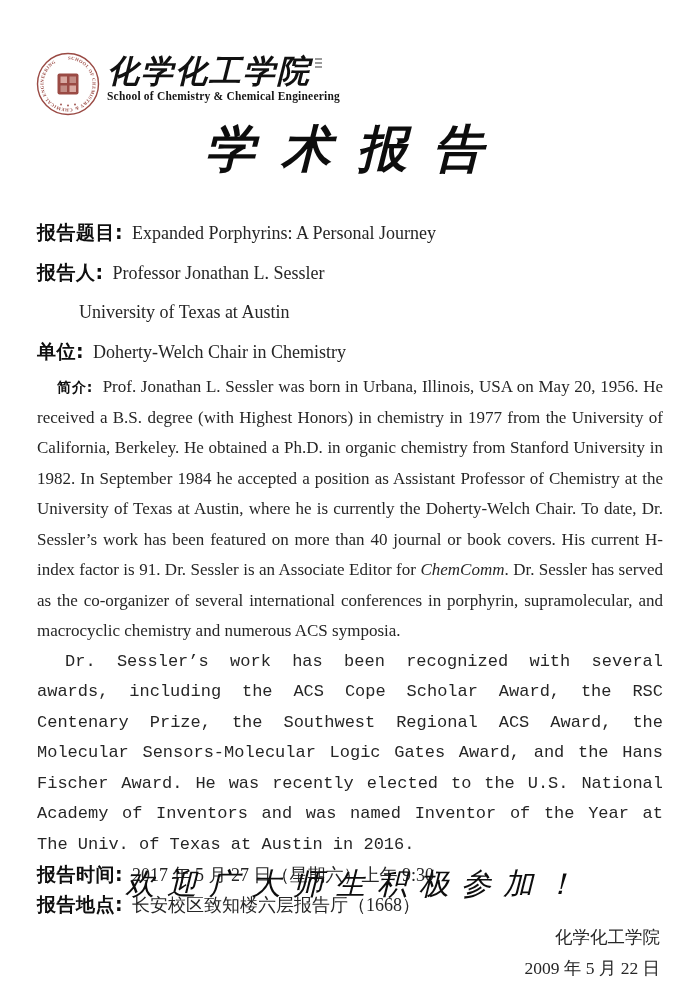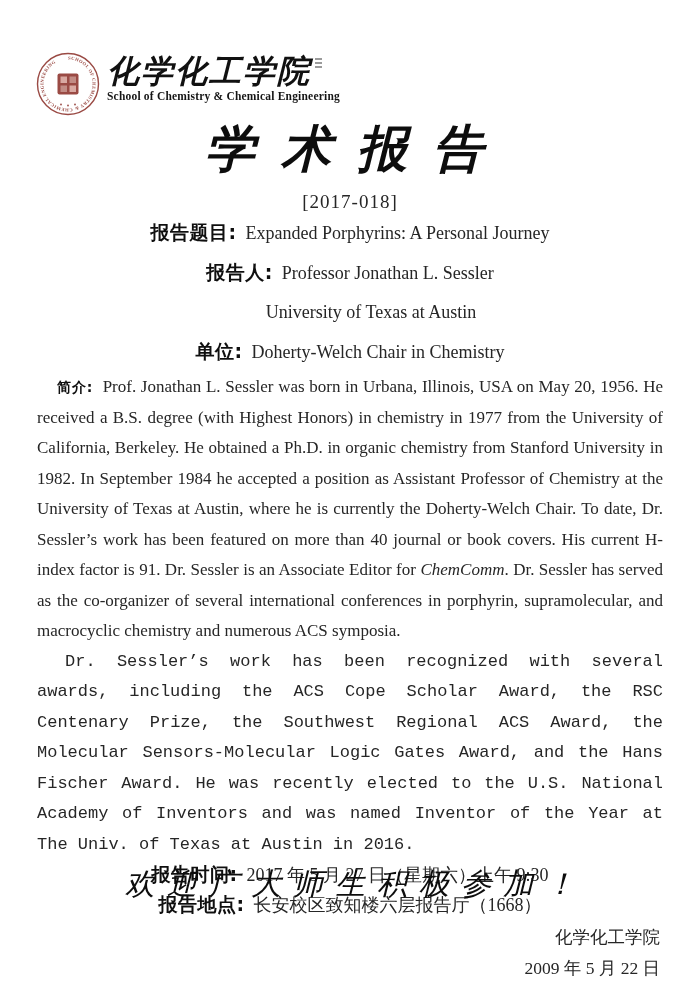--- a/index.html
+++ b/index.html
@@ -25,21 +25,21 @@
   }
   
   .title {
     position:absolute; top:116px; left:0; right:0; text-align:center;
     font-family:"DejaVu Serif","Liberation Serif",serif; font-weight:700; font-style:italic;
     font-size:50px; letter-spacing:26px; padding-left:14px; color:#0d0d0d;
   }
   .report-no { position:absolute; top:191px; left:0; right:0; text-align:center; font-size:19px; letter-spacing:1px; }
   
   .content { position:absolute; top:213px; left:37px; width:626px; }
-  .field-line { line-height:38px; white-space:nowrap;text-align:center; }
+  .field-line { line-height:38px; white-space:nowrap; }
   .flabel {
     font-family:"DejaVu Sans","Liberation Sans",sans-serif; font-weight:700;
     font-size:19px; color:#0f0f0f; margin-right:5px; letter-spacing:0.5px;
   }
   .fvalue { font-size:18px; }
   .indent .fvalue { padding-left:42px; }
   .bio-p { text-align:justify; font-size:17px; line-height:30.5px; }
   .bio-p .flabel { font-size:14px;margin-left:20px; }
   .bio-p .it { font-style:italic;margin-top:6px; }
   .bio-p2 { text-indent:28px;font-family:Liberation Mono, monospace; }
@@ -82,21 +82,20 @@
             <i></i>
             <i></i>
             <i></i>
           </span>
       </div>
       <div class="logo-en">School of Chemistry &amp; Chemical Engineering</div>
     </div>
   </div>
 
   <div class="title">学术报告</div>
-  <div class="report-no">[2017-018]</div>
 
   <div class="content">
 
     <div class="field-line">
       <span class="flabel">报告题目:</span>
       <span class="fvalue">Expanded Porphyrins: A Personal Journey</span>
     </div>
 
     <div class="field-line">
       <span class="flabel">报告人:</span>

